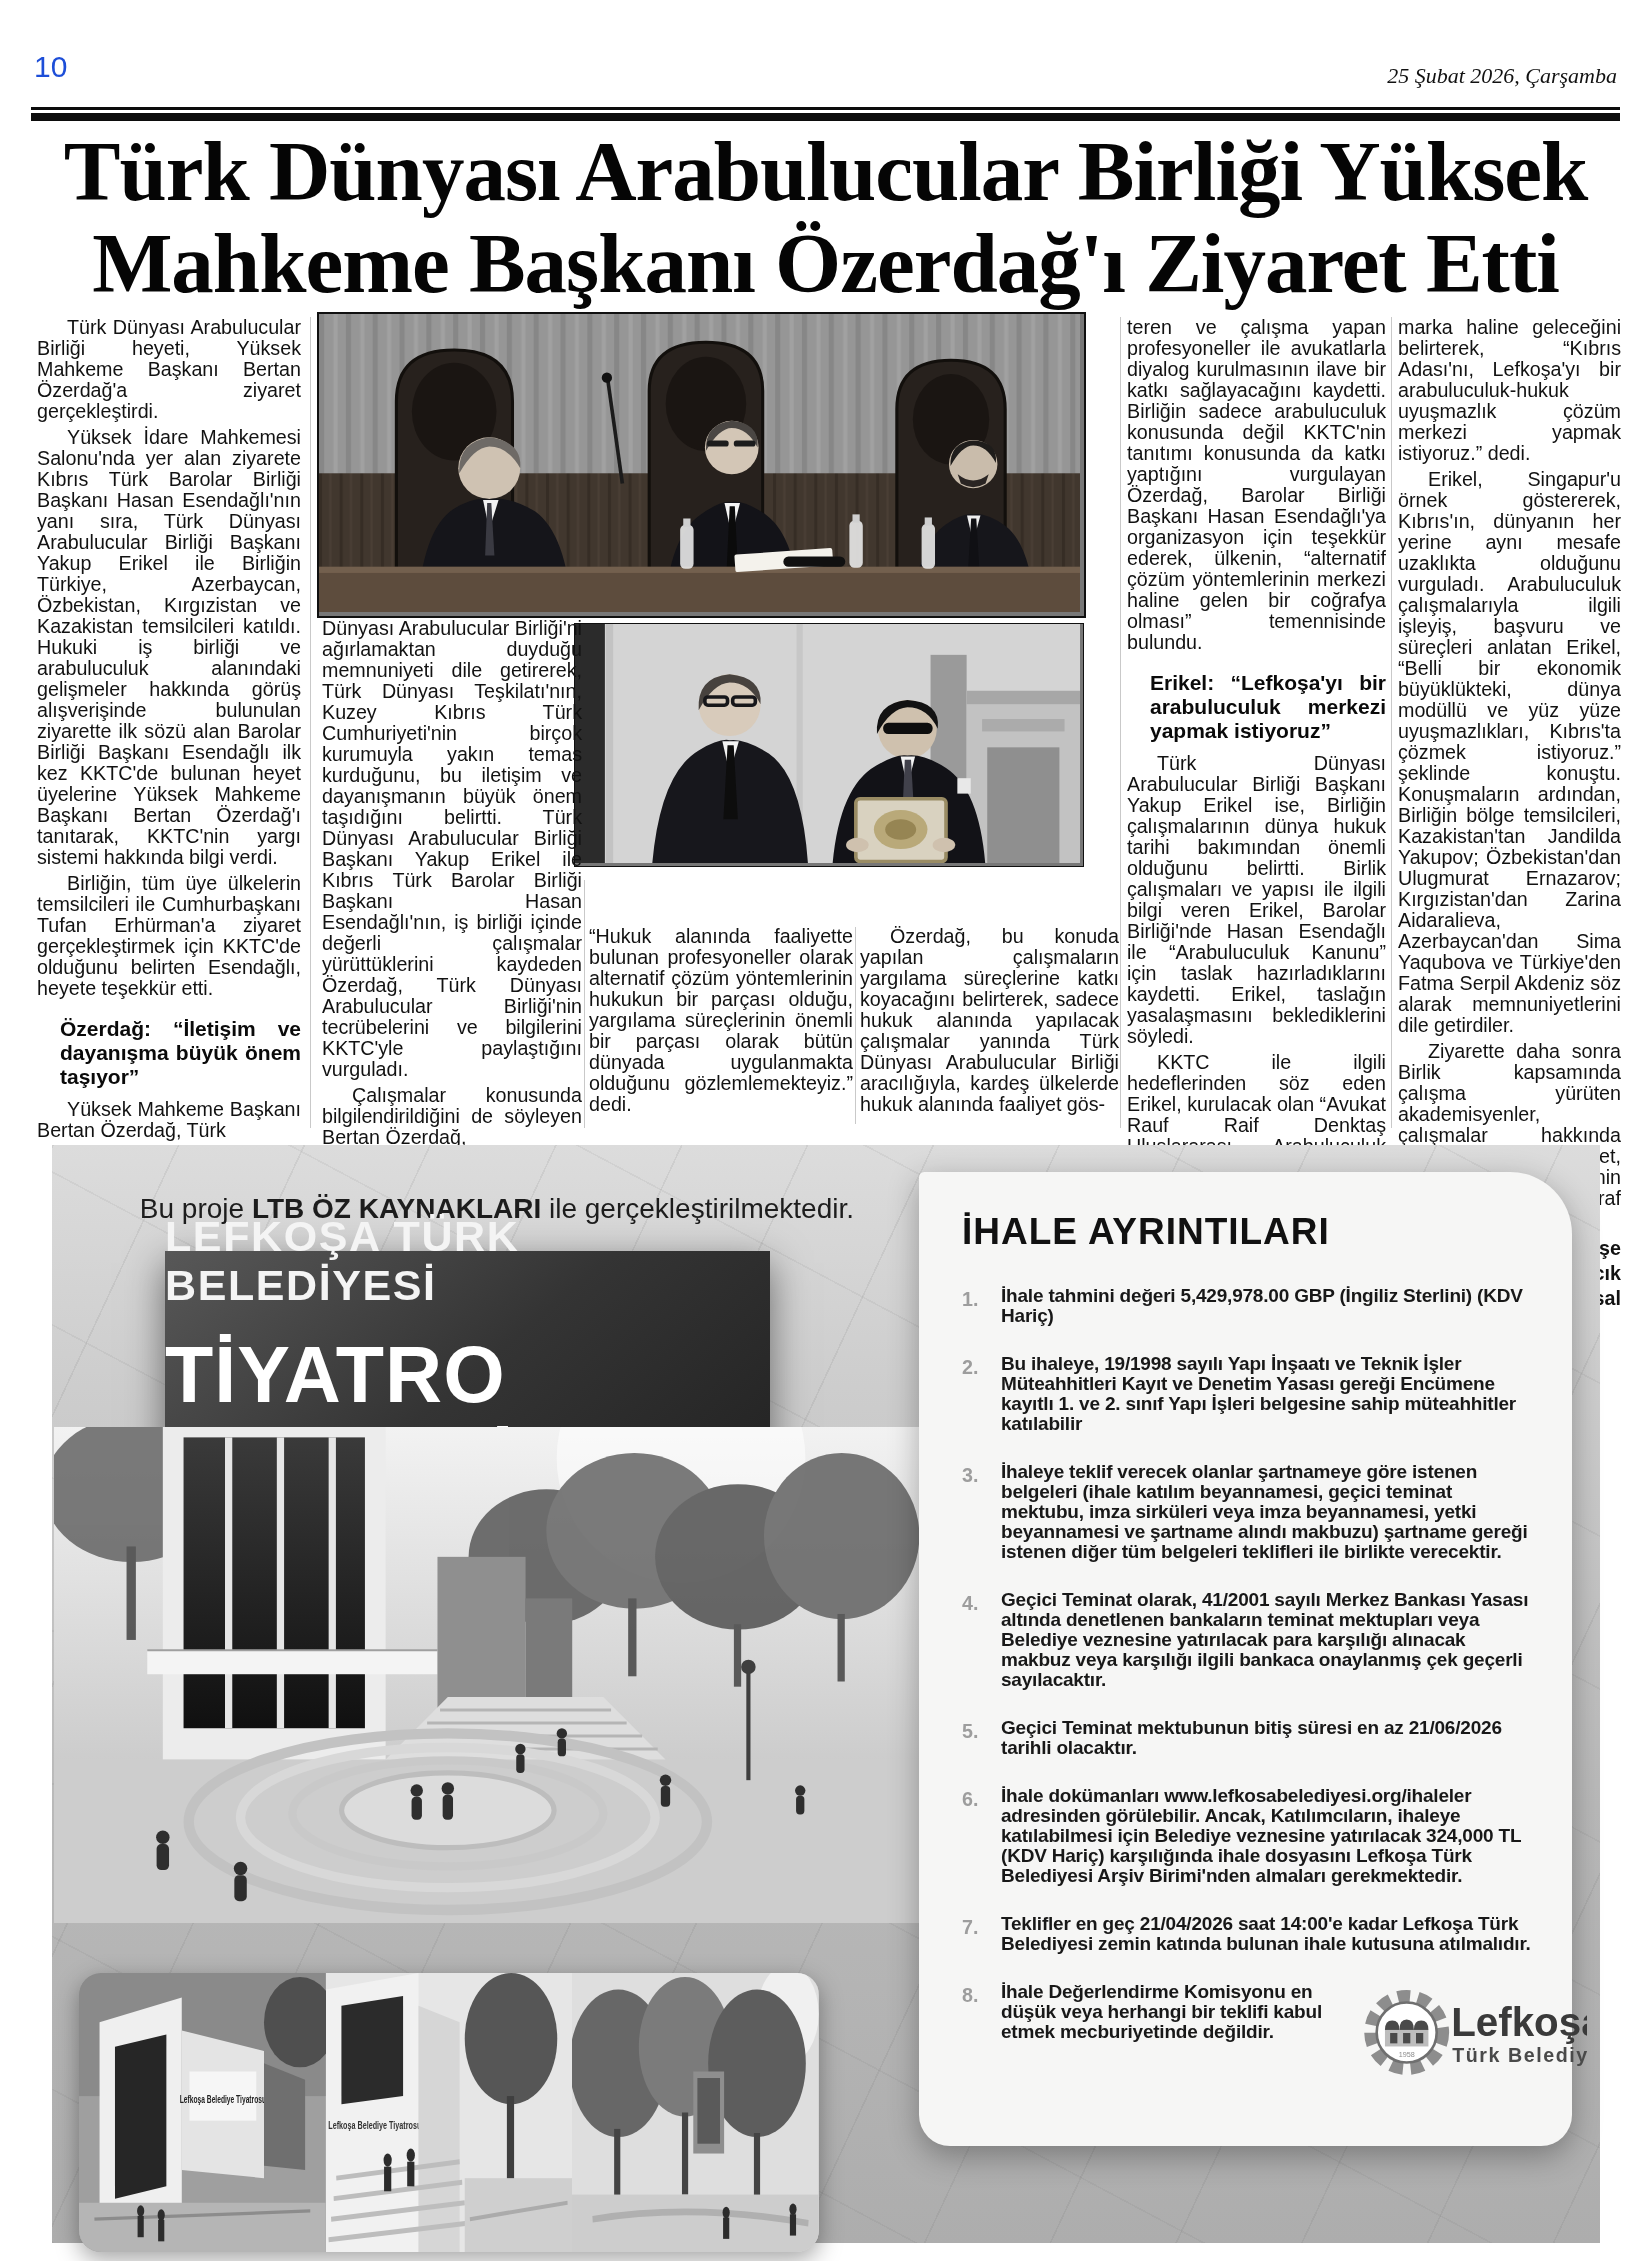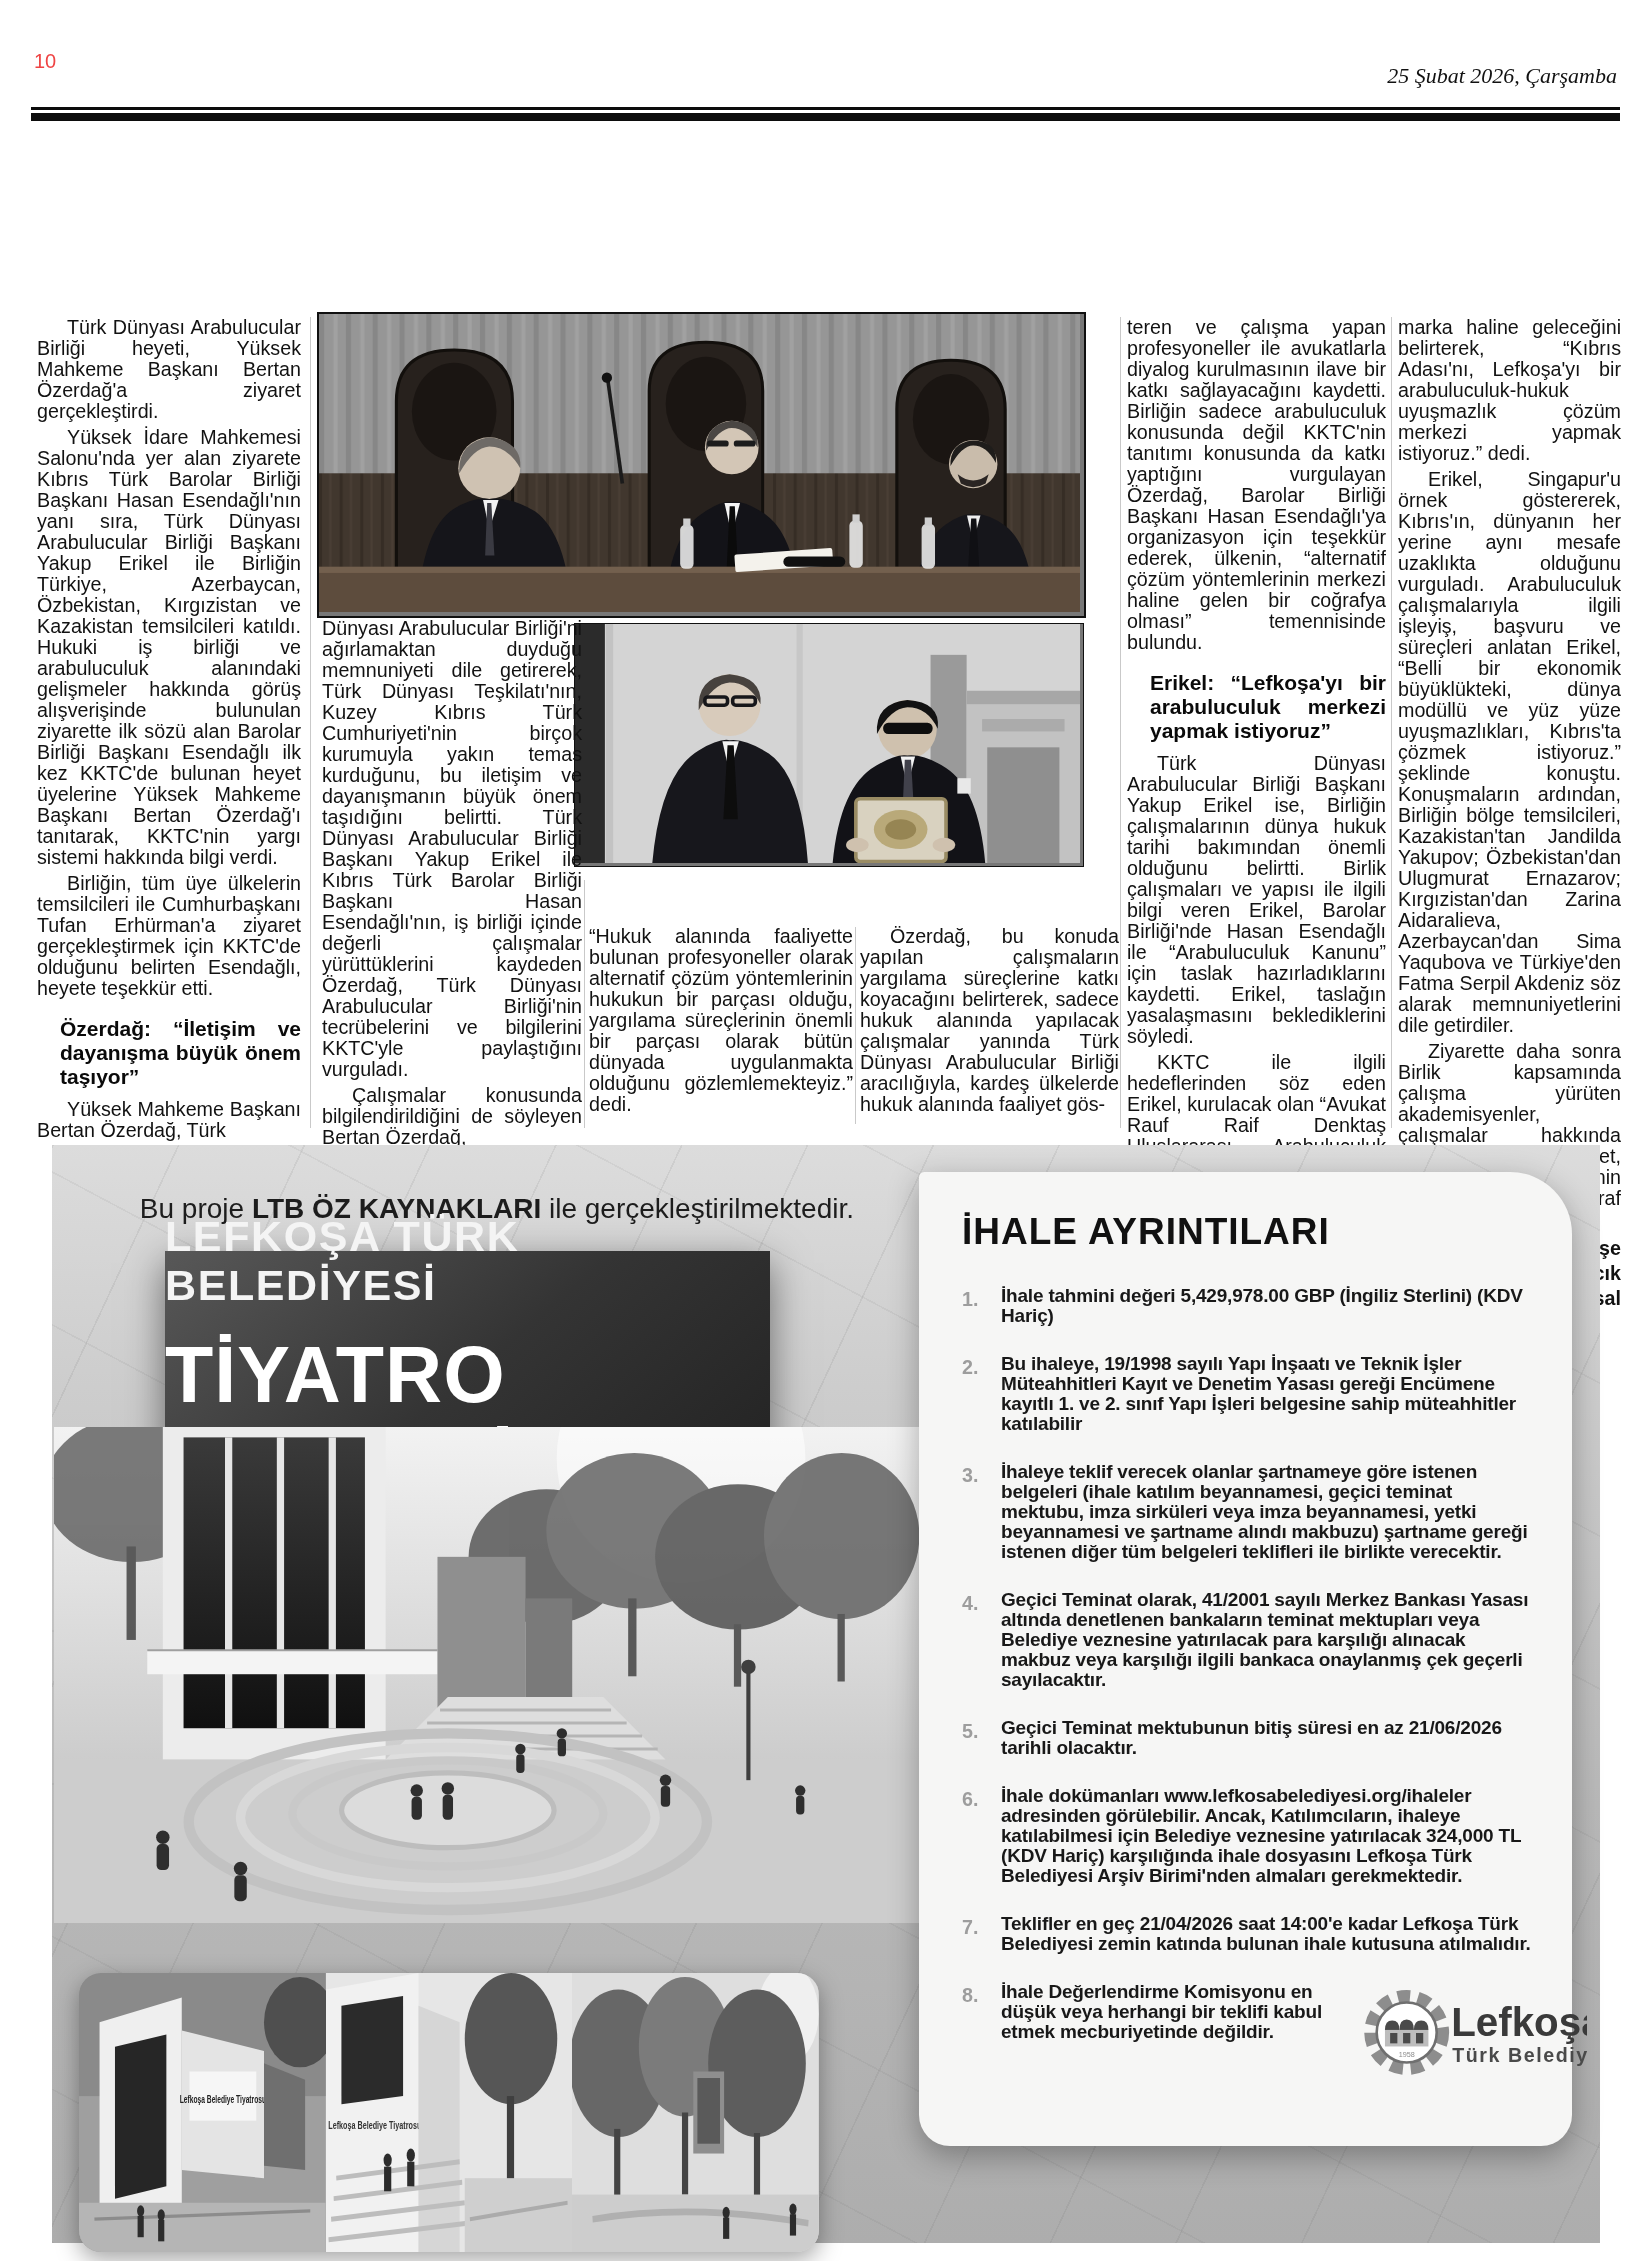--- a/index.html
+++ b/index.html
@@ -1,21 +1,21 @@
 <!DOCTYPE html>
 <html lang="tr" style="font-size:8.3px"><head>
 <meta charset="utf-8">
 <style>
   html,body{margin:0;padding:0;background:#e9e9e9;}
   .page{position:relative;width:1651px;height:2261px;background:#ffffff;overflow:hidden;
         font-family:"Liberation Sans",sans-serif;color:#161616;}
   .abs{position:absolute;}
 
   
-  .pagenum{left:34px;top:50px;font-size:20px;color:#ef4444;}
+  .pagenum{left:34px;top:50px;font-size:30px;color:#1d4ed8;}
   .masthead{left:0;right:0;top:40px;text-align:center;font-family:"Liberation Serif",serif;
             font-weight:bold;font-size:52px;letter-spacing:4.1px;color:#090909;}
   .dateline{right:34px;top:63px;font-family:"Liberation Serif",serif;font-style:italic;
             font-size:22px;color:#111;}
   .rule-thin{left:31px;right:31px;top:107px;height:2.6px;background:#0c0c0c;}
   .rule-thick{left:31px;right:31px;top:113px;height:8.3px;background:#0c0c0c;}
 
   
   .headline{left:21px;right:21px;top:125px;text-align:center;font-family:"Liberation Serif",serif;
             font-weight:bold;color:#050505;font-size:85px;line-height:92px;letter-spacing:-1px;}
@@ -67,20 +67,24 @@
 </head>
 <body>
 
 <div class="page">
 
   <div class="abs pagenum">10</div>
   <div class="abs dateline">25 Şubat 2026, Çarşamba</div>
   <div class="abs rule-thin"></div>
   <div class="abs rule-thick"></div>
 
+  <div class="abs headline">
+    <div>Türk Dünyası Arabulucular Birliği Yüksek</div>
+    <div>Mahkeme Başkanı Özerdağ'ı Ziyaret Etti</div>
+  </div>
 
   <figure class="abs photo-frame" style="left:317px;top:312px;width:765px;height:302px;margin:0;">
     <svg viewBox="0 0 1475 580" width="761" height="298" preserveAspectRatio="none">
       <defs>
         <pattern id="curtain" width="52" height="580" patternUnits="userSpaceOnUse">
           <rect width="52" height="580" fill="#9a9a9a"></rect>
           <rect x="0" width="10" height="580" fill="#868686"></rect>
           <rect x="28" width="8" height="580" fill="#a8a8a8"></rect>
         </pattern>
         <pattern id="wood" width="40" height="300" patternUnits="userSpaceOnUse">

